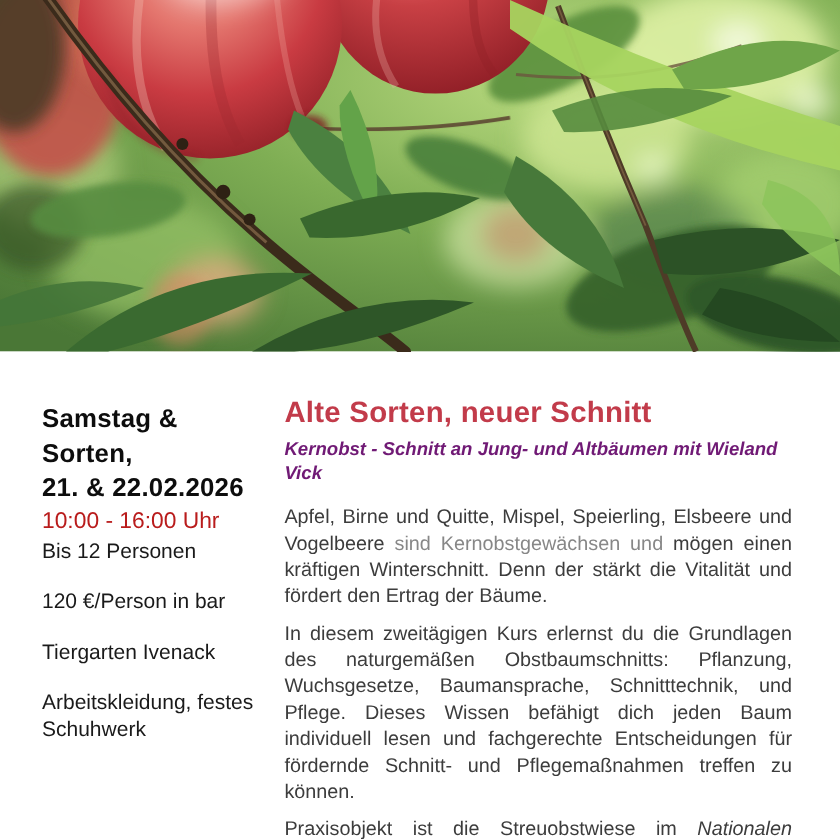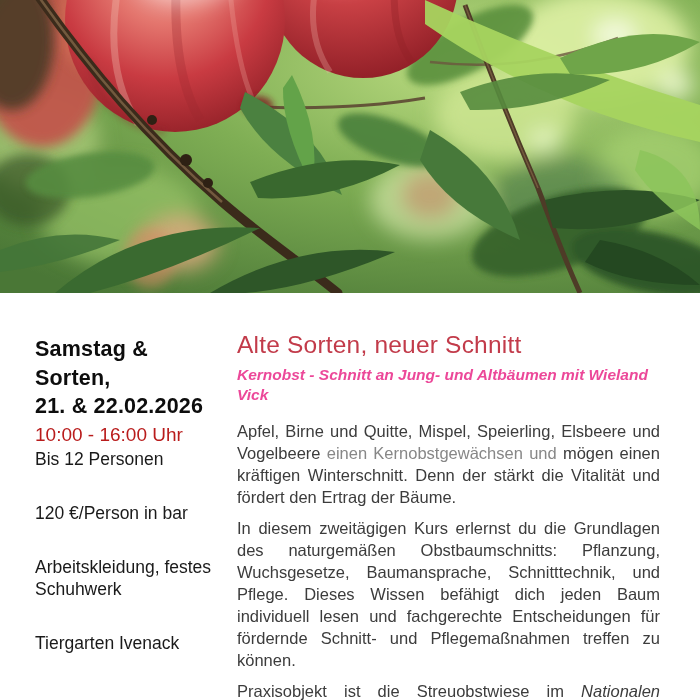--- a/index.html
+++ b/index.html
@@ -20,33 +20,33 @@
     display:flex;
     padding:37px 40px 0 35px;
     align-items:flex-start;
   }
   .left-col { width:182px; flex:none; padding-top:5px; }
   .right-col { flex:1; margin-left:20px; min-width:0; }
 
   
   .date-block { font-weight:bold; font-size:21.5px; line-height:28.5px; color:#0d0d0d; letter-spacing:.2px; }
   .time-line { font-size:19px; line-height:22px; color:#b91c1c; margin-top:3px; }
-  .info-block { margin-top:32px; font-size:17.5px; line-height:22px; color:#1a1a1a; }
+  .info-block { margin-top:20px; font-size:17.5px; line-height:22px; color:#1a1a1a; }
   .info-block.first { margin-top:2px; }
   .info-sub { font-size:14px; line-height:18px; color:#2d2d2d; margin-top:1px; }
 
   
   .title {
     margin:0 0 5px 0;
-    font-size:24.5px; line-height:30px; font-weight:normal;
+    font-size:24.5px; line-height:30px; font-weight:bold;
     color:#c23b4a; letter-spacing:.2px;
   }
   .subtitle {
     font-size:15.5px; line-height:20px; font-style:italic; font-weight:bold;
-    color:#ec4899; margin:0 0 15px 0;
+    color:#701a75; margin:0 0 15px 0;
   }
   .para {
     font-size:16.5px; line-height:22px; color:#3c3c3c;
     text-align:justify; margin:0 0 9px 0;
   }
   .para .muted { color:#878787; }
   .para em { font-style:italic; }
 </style>
 </head>
 <body>
@@ -177,30 +177,30 @@
         <div>21. &amp; 22.02.2026</div>
       </div>
       <div class="time-line">10:00 - 16:00 Uhr</div>
 
       <div class="info-block first">
         <div>Bis 12 Personen</div>
       </div>
 
       <div class="info-block">120 €/Person in bar</div>
 
+      <div class="info-block">Tiergarten Ivenack</div>
+
       <div class="info-block">Arbeitskleidung, festes Schuhwerk</div>
-
-      <div class="info-block">Tiergarten Ivenack</div>
     </aside>
 
     <main class="right-col">
       <h1 class="title">Alte Sorten, neuer Schnitt</h1>
       <div class="subtitle">Kernobst - Schnitt an Jung- und Altbäumen mit Wieland Vick</div>
 
-      <p class="para"><span>Apfel, Birne und Quitte, Mispel, Speierling, Elsbeere und Vogelbeere</span><span class="muted"> einen Kernobstgewächsen und </span><span>mögen einen kräftigen Winterschnitt. Denn der stärkt die Vitalität und fördert den Ertrag der Bäume.</span></p>
+      <p class="para"><span>Apfel, Birne und Quitte, Mispel, Speierling, Elsbeere und Vogelbeere</span><span class="muted"> sind Kernobstgewächsen und </span><span>mögen einen kräftigen Winterschnitt. Denn der stärkt die Vitalität und fördert den Ertrag der Bäume.</span></p>
 
       <p class="para">In diesem zweitägigen Kurs erlernst du die Grundlagen des naturgemäßen Obstbaumschnitts: Pflanzung, Wuchsgesetze, Baumansprache, Schnitttechnik, und Pflege. Dieses Wissen befähigt dich jeden Baum individuell lesen und fachgerechte Entscheidungen für fördernde Schnitt- und Pflegemaßnahmen treffen zu können.</p>
 
       <p class="para"><span>Praxisobjekt ist die Streuobstwiese im </span><em>Nationalen Naturmonument Ivenacker Eichen</em></p>
     </main>
 
   </div>
 </div>
 
 </body></html>

